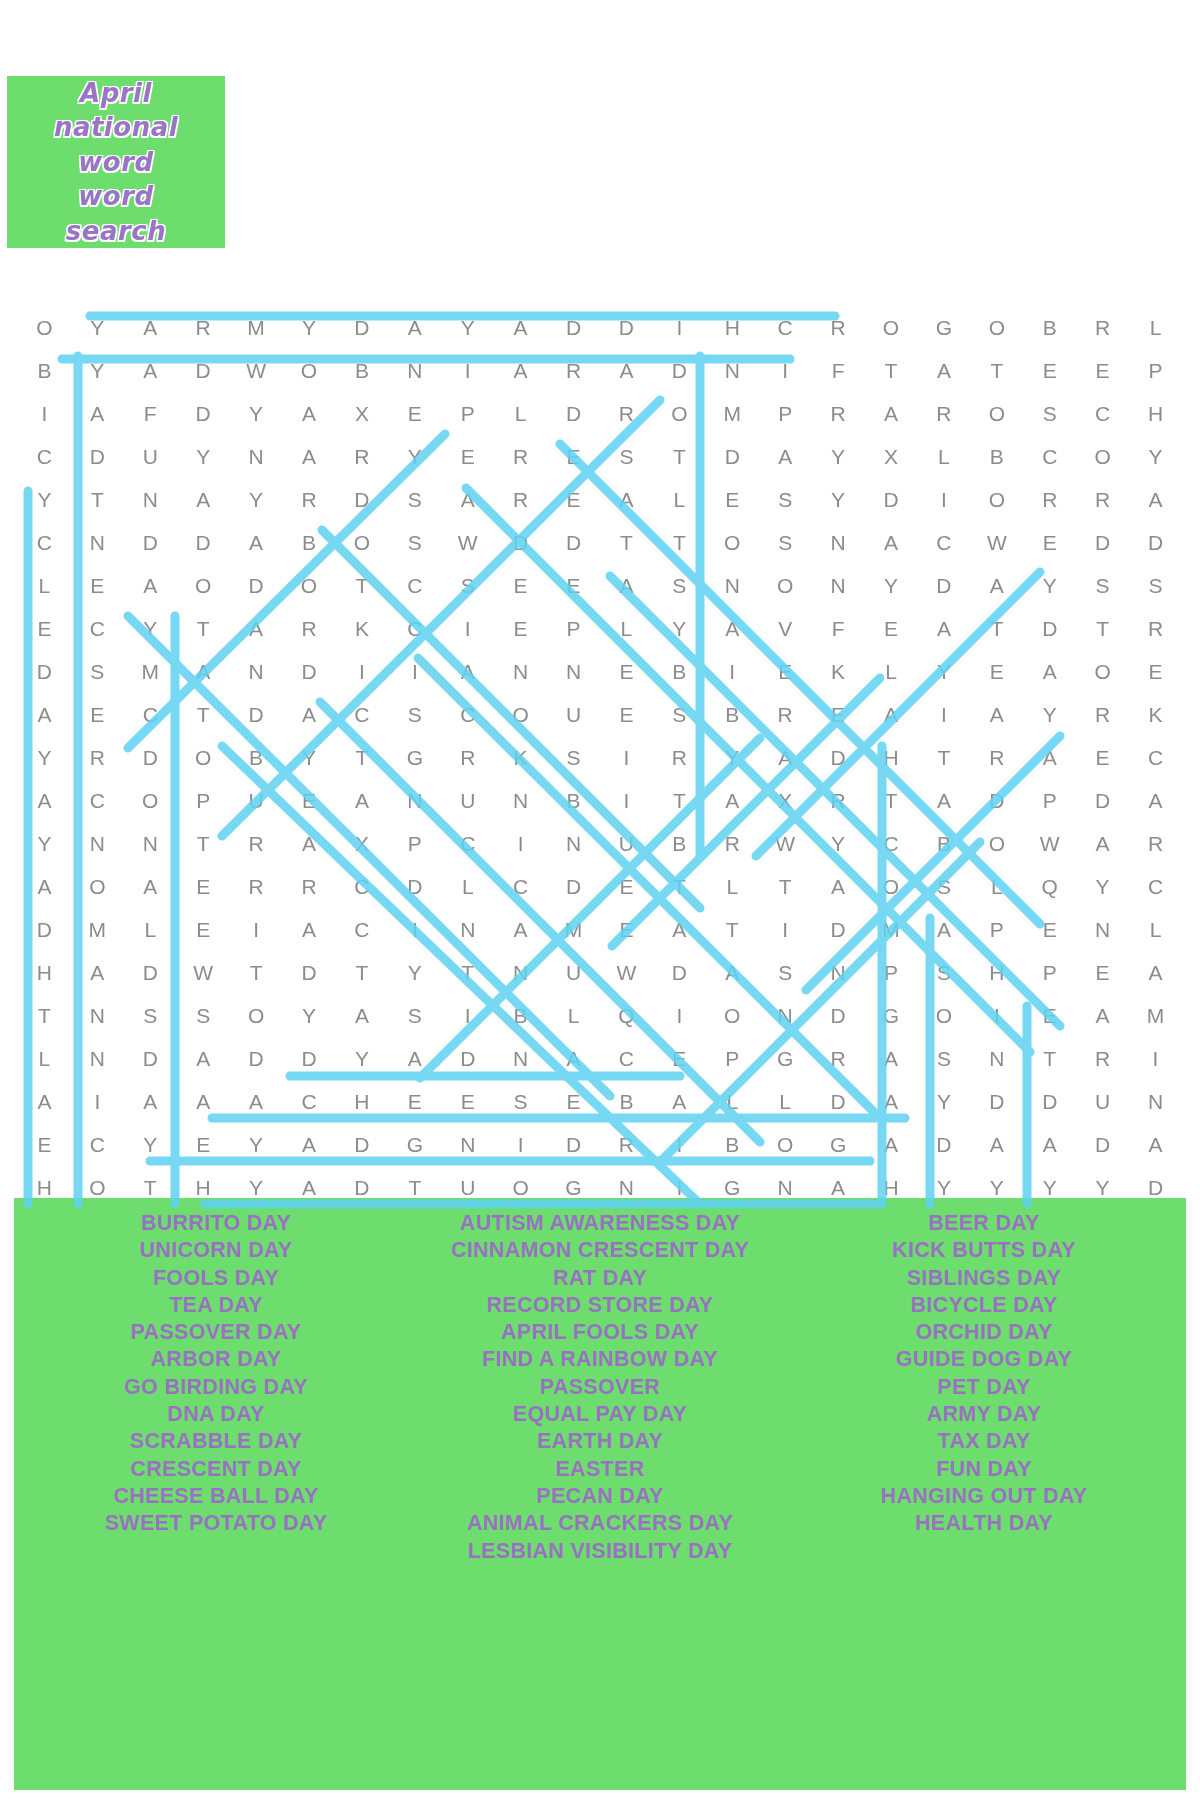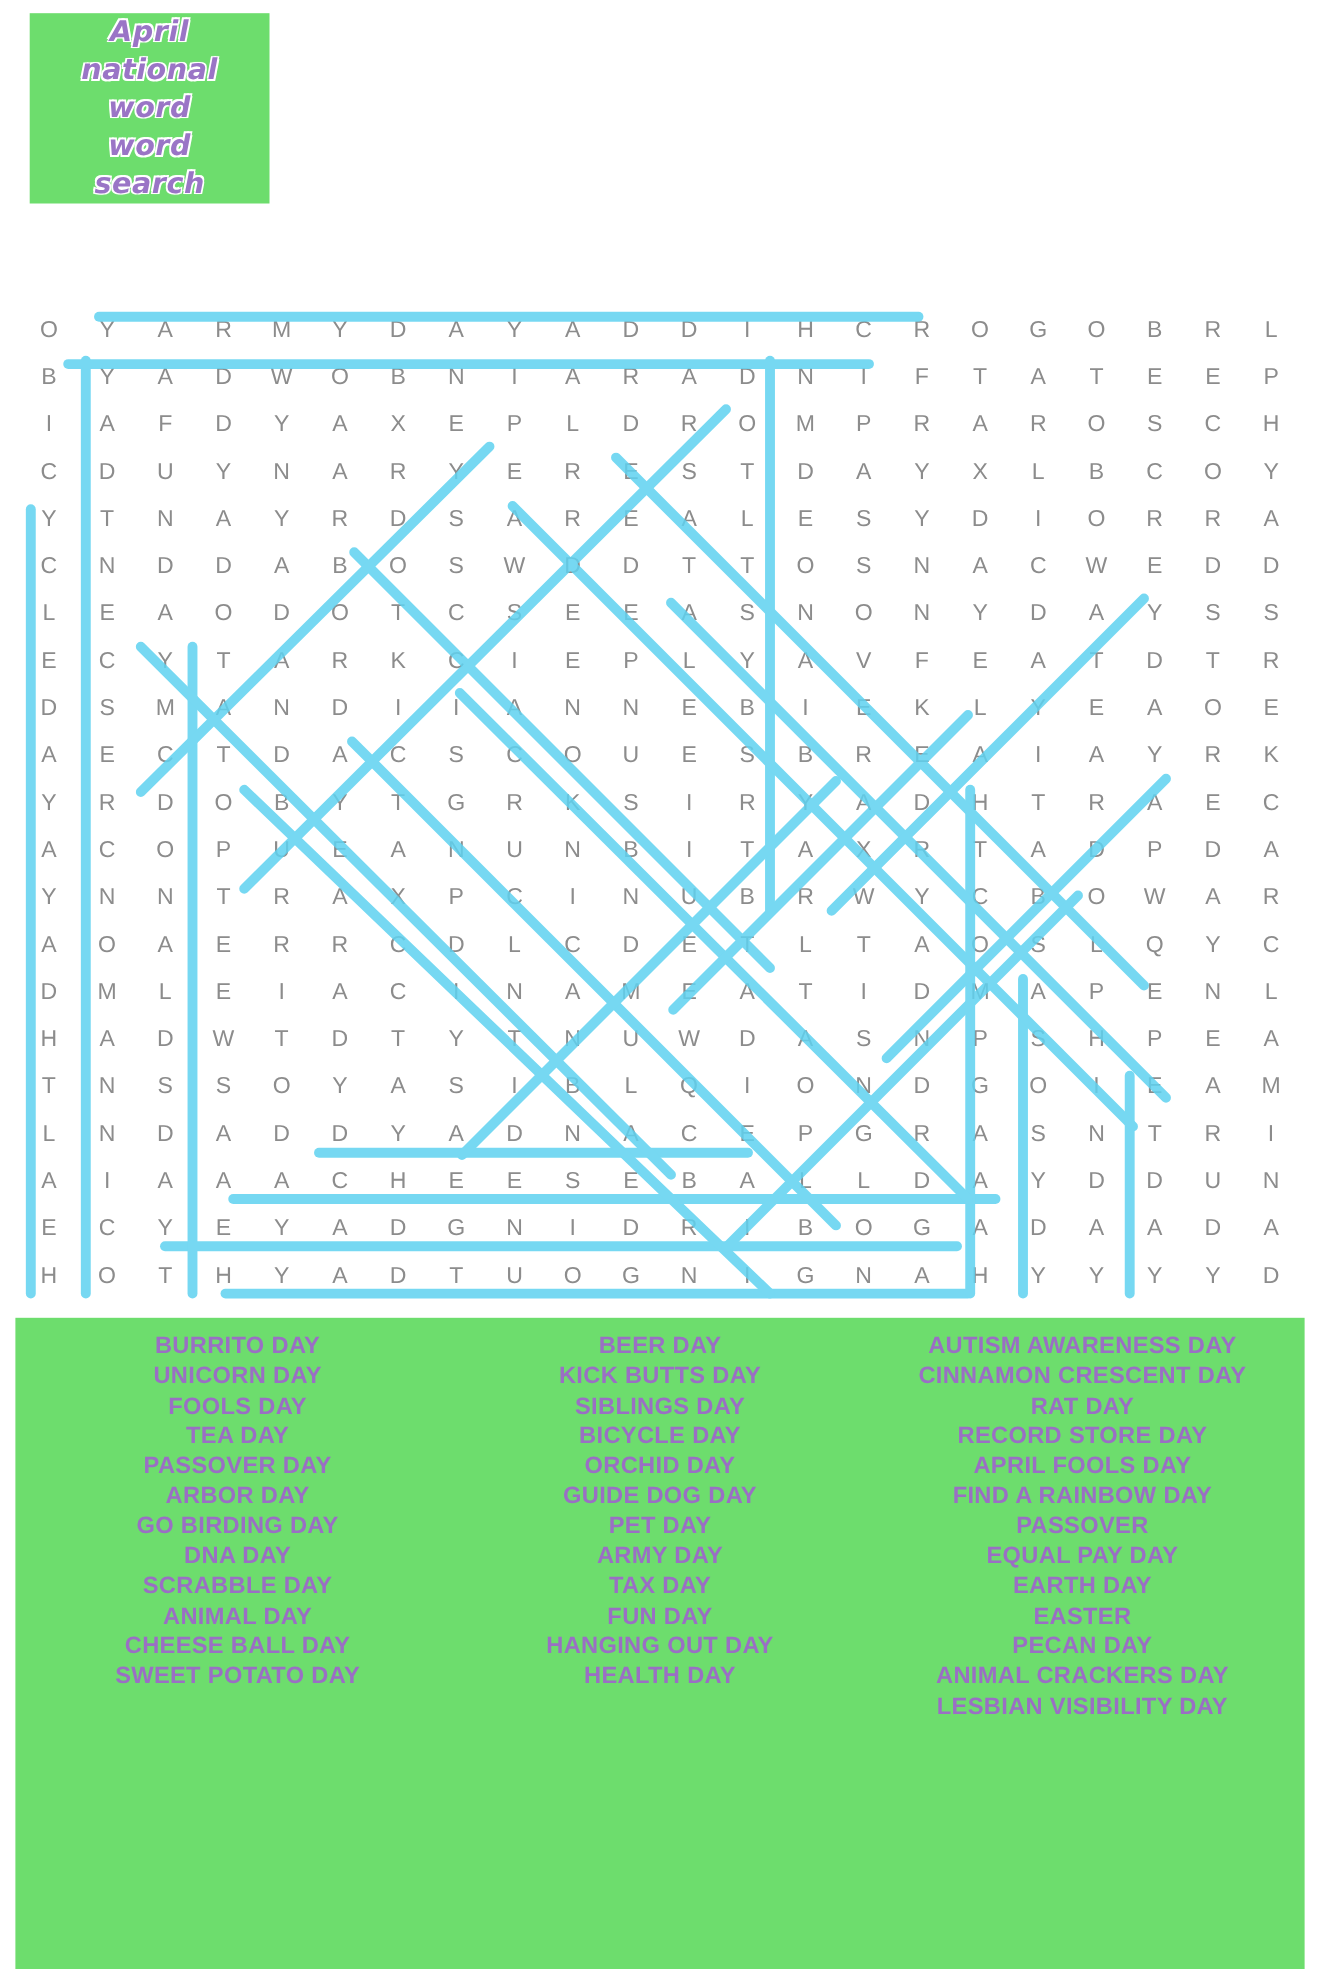--- a/index.html
+++ b/index.html
@@ -11,25 +11,26 @@
     width: 1200px;
     height: 1800px;
     font-family: "Liberation Sans", sans-serif;
     position: relative;
     overflow: hidden;
   }
 
   
   .header {
     display: flex;
-    align-items: flex-start;
+    align-items: center;
     height: 268px;
-    padding: 8px 14px 0 27px;
+    padding: 8px 14px 0 7px;
     box-sizing: border-box;
     gap: 8px;
+    margin-top: 28px;
   }
   .header-box {
     width: 218px;
     background: #6ddd6d;
     display: flex;
     flex-direction: column;
     align-items: center;
     justify-content: center;
     text-align: center;
     margin-top: 4px;
@@ -692,46 +693,46 @@
   <div class="col" id="wl-col1">
       <div class="word">BURRITO DAY</div>
       <div class="word">UNICORN DAY</div>
       <div class="word">FOOLS DAY</div>
       <div class="word">TEA DAY</div>
       <div class="word">PASSOVER DAY</div>
       <div class="word">ARBOR DAY</div>
       <div class="word">GO BIRDING DAY</div>
       <div class="word">DNA DAY</div>
       <div class="word">SCRABBLE DAY</div>
-      <div class="word">ANIMAL DAY</div>
+      <div class="word">CRESCENT DAY</div>
       <div class="word">CHEESE BALL DAY</div>
       <div class="word">SWEET POTATO DAY</div>
-    </div>
-  <div class="col" id="wl-col3">
-      <div class="word">BEER DAY</div>
-      <div class="word">KICK BUTTS DAY</div>
-      <div class="word">SIBLINGS DAY</div>
-      <div class="word">BICYCLE DAY</div>
-      <div class="word">ORCHID DAY</div>
-      <div class="word">GUIDE DOG DAY</div>
-      <div class="word">PET DAY</div>
-      <div class="word">ARMY DAY</div>
-      <div class="word">TAX DAY</div>
-      <div class="word">FUN DAY</div>
-      <div class="word">HANGING OUT DAY</div>
-      <div class="word">HEALTH DAY</div>
     </div>
   <div class="col" id="wl-col2">
       <div class="word">AUTISM AWARENESS DAY</div>
       <div class="word">CINNAMON CRESCENT DAY</div>
       <div class="word">RAT DAY</div>
       <div class="word">RECORD STORE DAY</div>
       <div class="word">APRIL FOOLS DAY</div>
       <div class="word">FIND A RAINBOW DAY</div>
       <div class="word">PASSOVER</div>
       <div class="word">EQUAL PAY DAY</div>
       <div class="word">EARTH DAY</div>
       <div class="word">EASTER</div>
       <div class="word">PECAN DAY</div>
       <div class="word">ANIMAL CRACKERS DAY</div>
       <div class="word">LESBIAN VISIBILITY DAY</div>
     </div>
+  <div class="col" id="wl-col3">
+      <div class="word">BEER DAY</div>
+      <div class="word">KICK BUTTS DAY</div>
+      <div class="word">SIBLINGS DAY</div>
+      <div class="word">BICYCLE DAY</div>
+      <div class="word">ORCHID DAY</div>
+      <div class="word">GUIDE DOG DAY</div>
+      <div class="word">PET DAY</div>
+      <div class="word">ARMY DAY</div>
+      <div class="word">TAX DAY</div>
+      <div class="word">FUN DAY</div>
+      <div class="word">HANGING OUT DAY</div>
+      <div class="word">HEALTH DAY</div>
+    </div>
 </div>
 
 </body></html>

